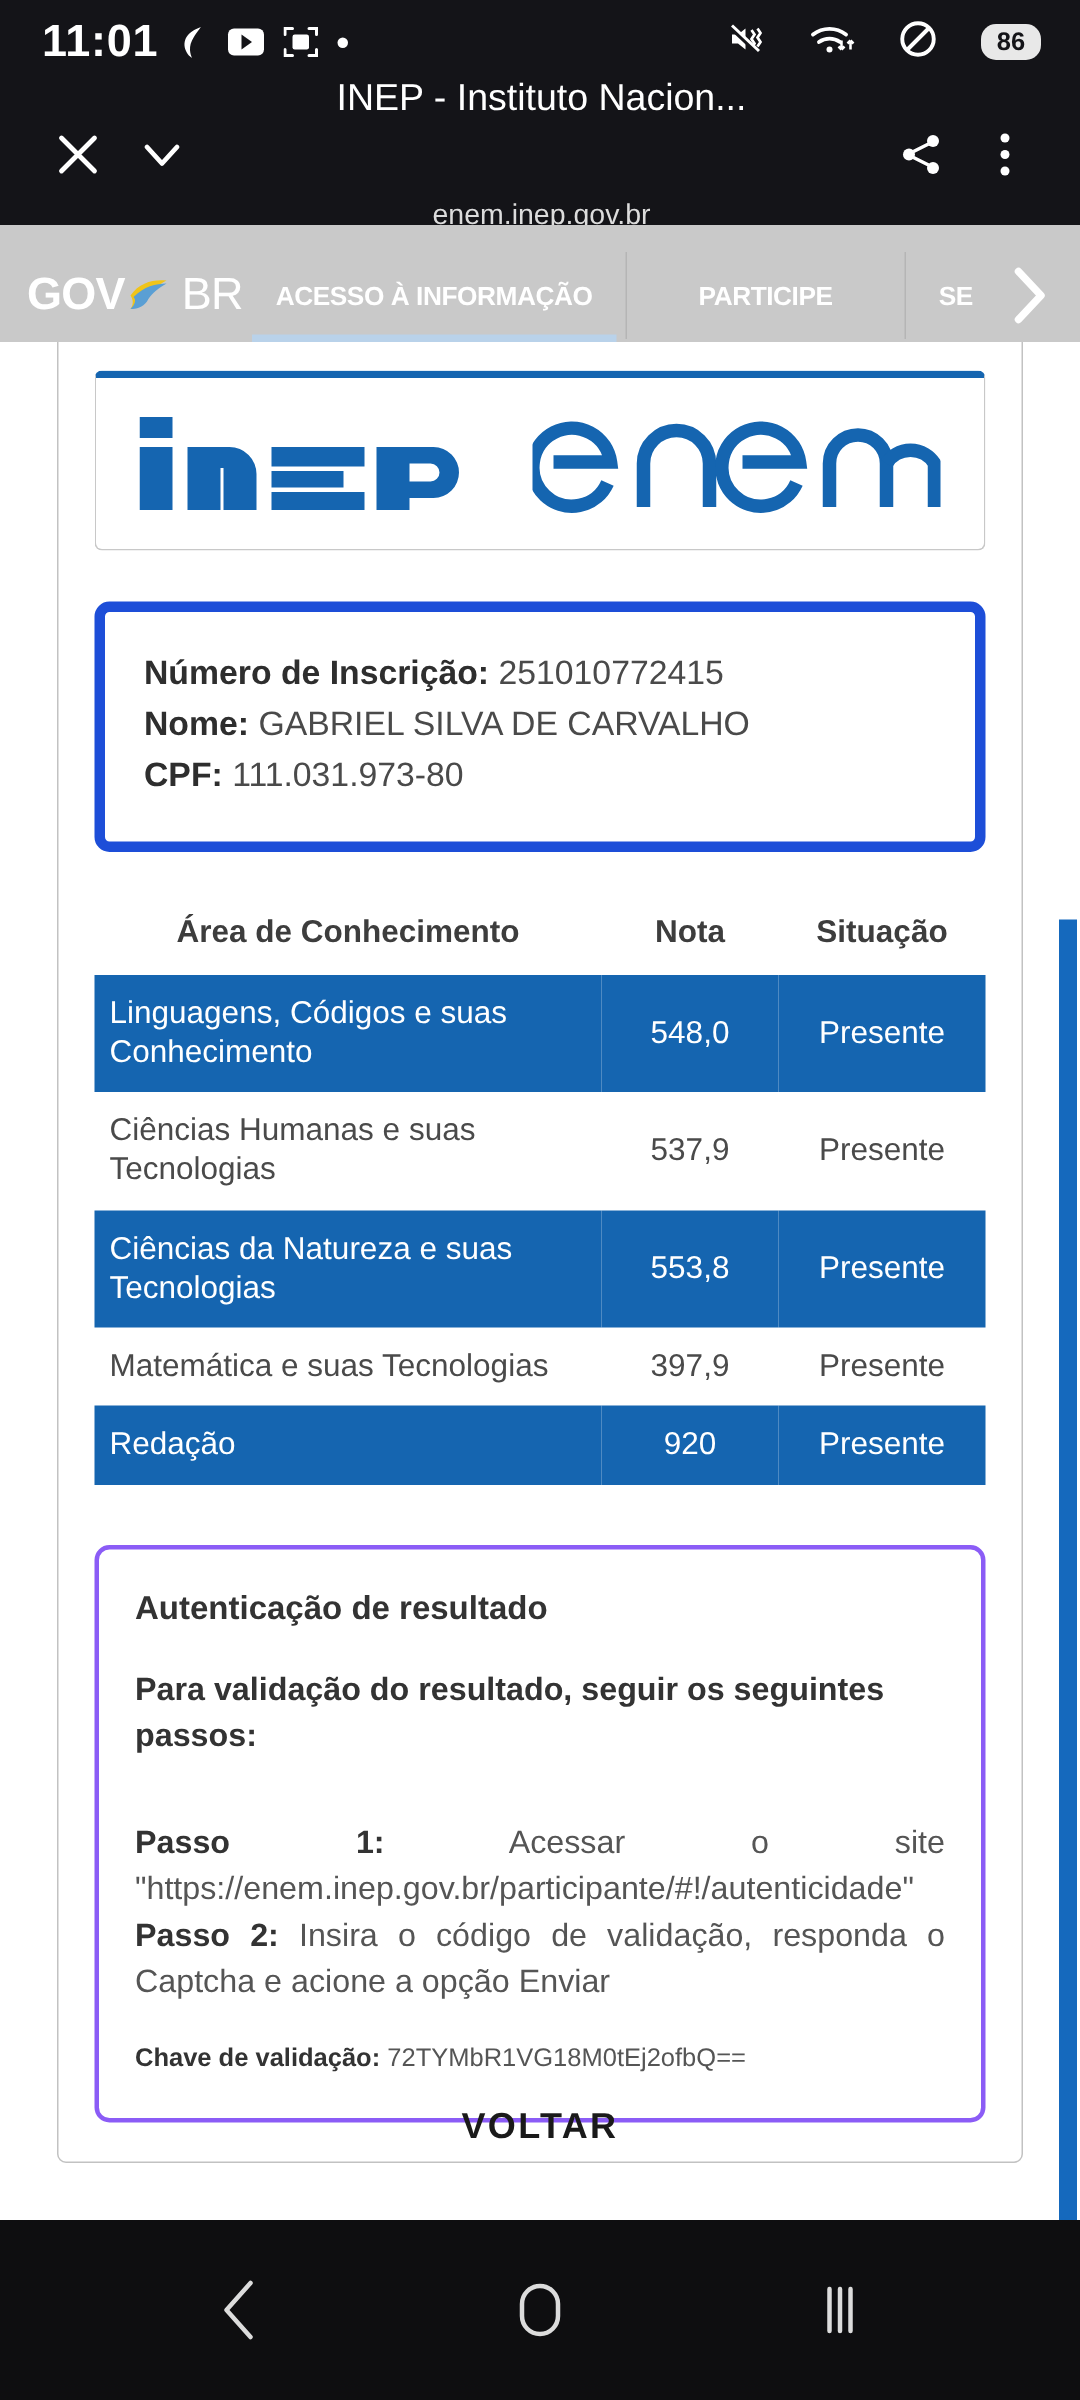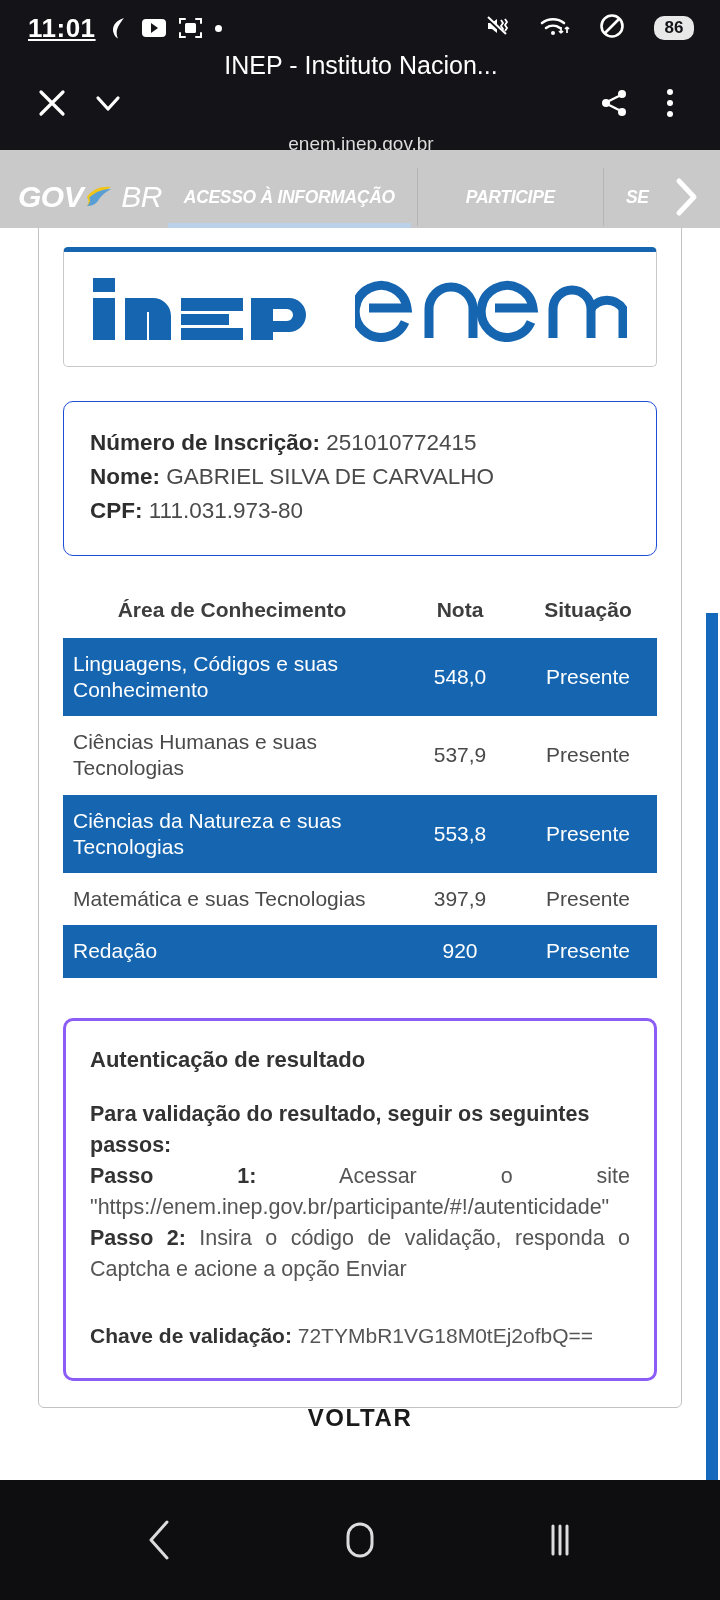--- a/index.html
+++ b/index.html
@@ -11,21 +11,21 @@
   }
   #screen { position:relative; width:720px; height:1600px; background:#fff; }
 
   
   .statusbar {
     height:56px; background:#141418; color:#fff;
     display:flex; align-items:center; justify-content:space-between;
     padding:0 26px 0 28px;
   }
   .sb-left { display:flex; align-items:center; gap:13px; }
-  .sb-clock { font-size:26px; font-weight:bold; letter-spacing:.5px;text-decoration:underline; }
+  .sb-clock { font-size:30px; font-weight:bold; letter-spacing:.5px; }
   .sb-right { display:flex; align-items:center; gap:29px; }
   .icon-leaf { width:20px; height:24px; }
   .icon-yt { width:24px; height:18px; background:#fff; border-radius:4px;
              position:relative; }
   .icon-yt::after{ content:""; position:absolute; left:9px; top:4px;
              border-left:7px solid #141418; border-top:5px solid transparent;
              border-bottom:5px solid transparent; }
   .icon-photo { width:23px; height:22px; position:relative; }
   .dot-sm { width:7px; height:7px; border-radius:50%; background:#fff; }
   .batt {
@@ -45,21 +45,21 @@
             align-items:center; justify-content:center; overflow:hidden; padding:0 6px;gap:48px;}
   .bb-title { font-size:25px; line-height:1.15; white-space:nowrap;
             overflow:hidden; text-overflow:ellipsis; max-width:100%; }
   .bb-url { font-size:19px; color:#dcdcdc; margin-top:5px; white-space:nowrap; }
   .kebab { display:flex; flex-direction:column; gap:5px; align-items:center; }
   .kebab i { width:6px; height:6px; background:#fff; border-radius:50%; display:block; }
 
   
   .govbar {
     height:94px; background:#c9c9c9;
-    display:flex; align-items:center; position:relative; overflow:hidden;font-style:italic;
+    display:flex; align-items:center; position:relative; overflow:hidden;
   }
   .gov-logo { display:flex; align-items:center; padding-left:18px; flex:0 0 auto; }
   .gov-gov { font-size:30px; font-weight:bold; color:#ffffff; letter-spacing:-.5px; }
   .gov-br  { font-size:30px; color:#ffffff; letter-spacing:-.5px; font-weight:400;}
   .gov-arrow { width:34px; height:26px; margin:0 2px; }
   .gov-nav { display:flex; align-items:stretch; height:100%; flex:1 1 auto; }
   .gov-item {
     display:flex; align-items:center; justify-content:center;
     color:#ffffff; font-size:17.5px; font-weight:bold; letter-spacing:-.3px;
     position:relative; white-space:nowrap;text-align:right;
@@ -83,21 +83,21 @@
     padding:24px 24px 26px;
   }
   .logo-box {
     border:1px solid #c8c8c8; border-top:5px solid #1565b0; border-radius:5px;
     height:120px; display:flex; align-items:center; justify-content:center;
     gap:34px; background:#fff;
   }
   .logo-svg { display:block; }
 
   .infobox {
-    margin-top:34px; border:1px solid #1d4ed8; border-radius:10px;
+    margin-top:34px; border:7px solid #1d4ed8; border-radius:10px;
     padding:24px 26px 26px;
   }
   .infoline { font-size:22.5px; color:#4a4a4a; line-height:1.52; }
   .infoline b { color:#2e2e2e; font-weight:bold; }
 
   .langbox {
     margin-top:38px; border:1px solid #8c8c8c; border-radius:10px;
     padding:28px 26px;
   }
 
@@ -122,23 +122,23 @@
 
   
   .authbox {
     margin-top:40px; border:3px solid #8b5cf6; border-radius:10px;
     padding:26px 24px 30px;
   }
   .auth-title { font-size:22px; font-weight:bold; color:#333; }
   .auth-p { font-size:21.5px; color:#555; line-height:1.45; }
   .auth-p b { color:#333; font-weight:bold; }
   .auth-steps { margin-top:26px; }
-  .justify { text-align:justify; text-align-last:justify; }
+  .justify { text-align:justify; text-align-last:justify;margin-top:40px; }
   .justify-n { text-align:justify; }
-  .auth-key { margin-top:38px; font-size:21px; color:#555; }
+  .auth-key { margin-top:24px; font-size:17px; color:#555; }
   .auth-key b { color:#333; }
 
   .voltar-wrap { text-align:center; }
   .voltar {
     display:inline-block; font-size:24px; letter-spacing:1.6px;
     color:#1a1a1a; font-weight:bold; background:none; border:none;
     padding:16px 26px; cursor:pointer; font-family:inherit;
   }
 
   

